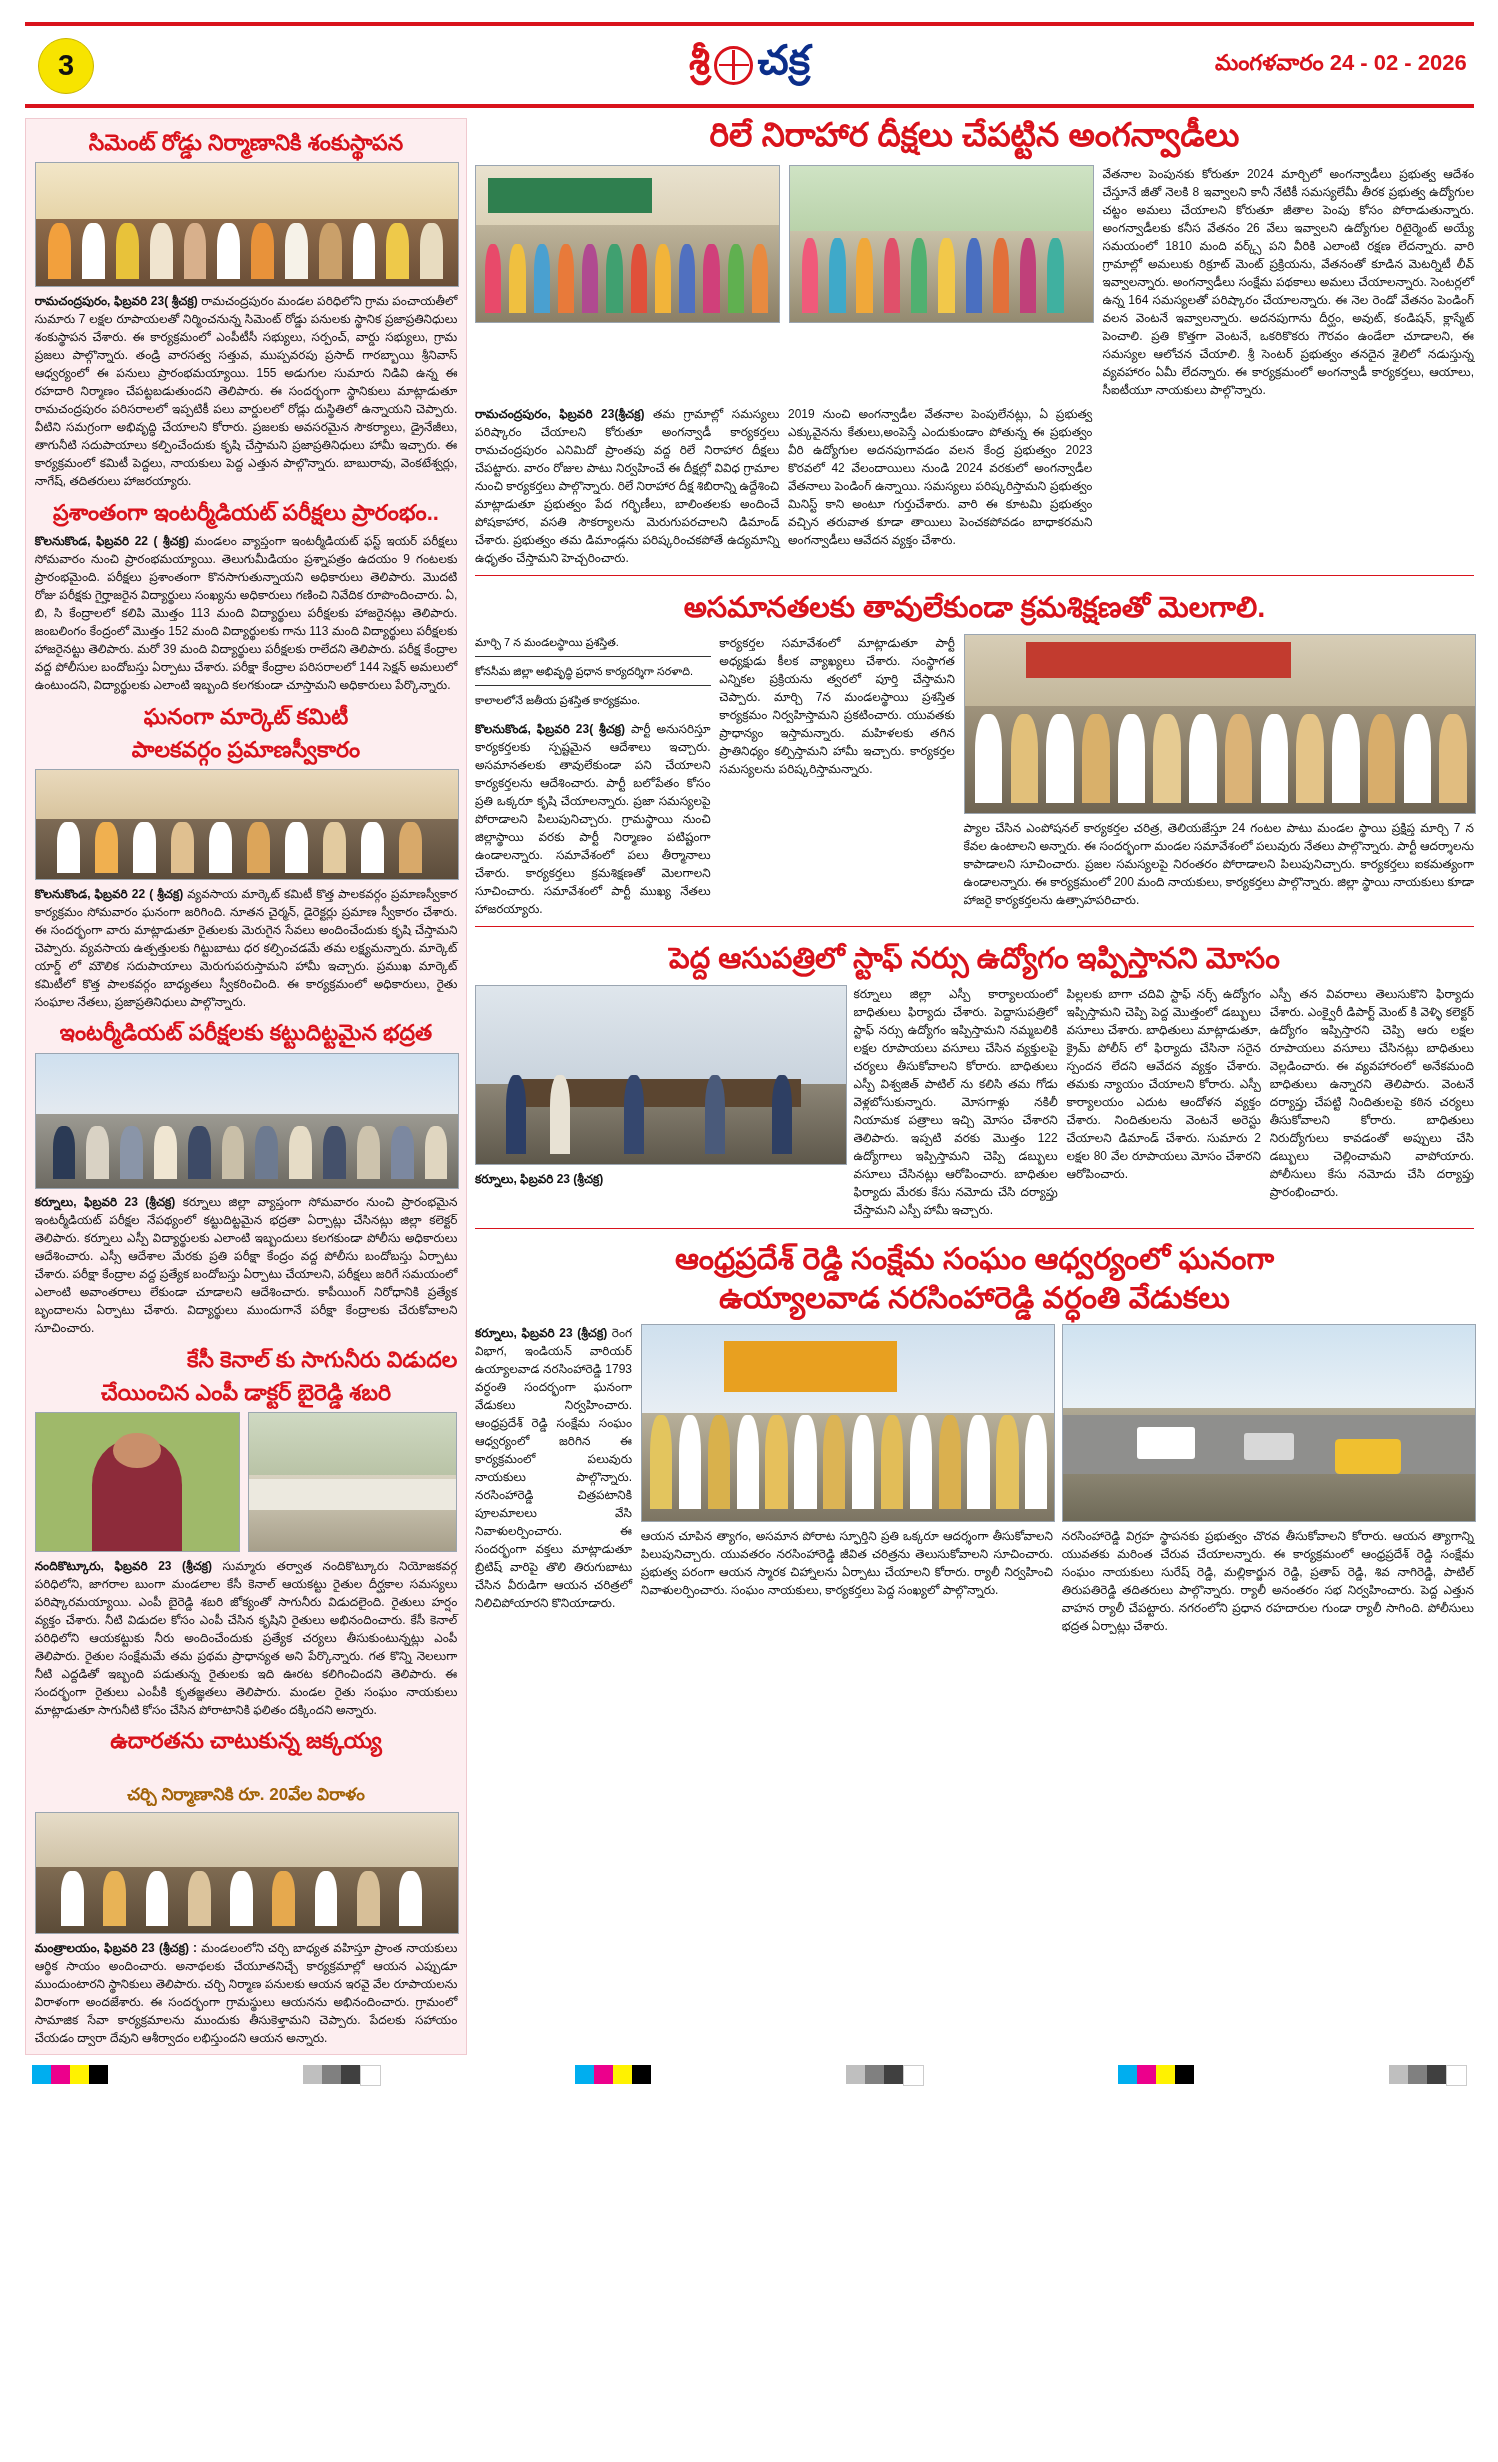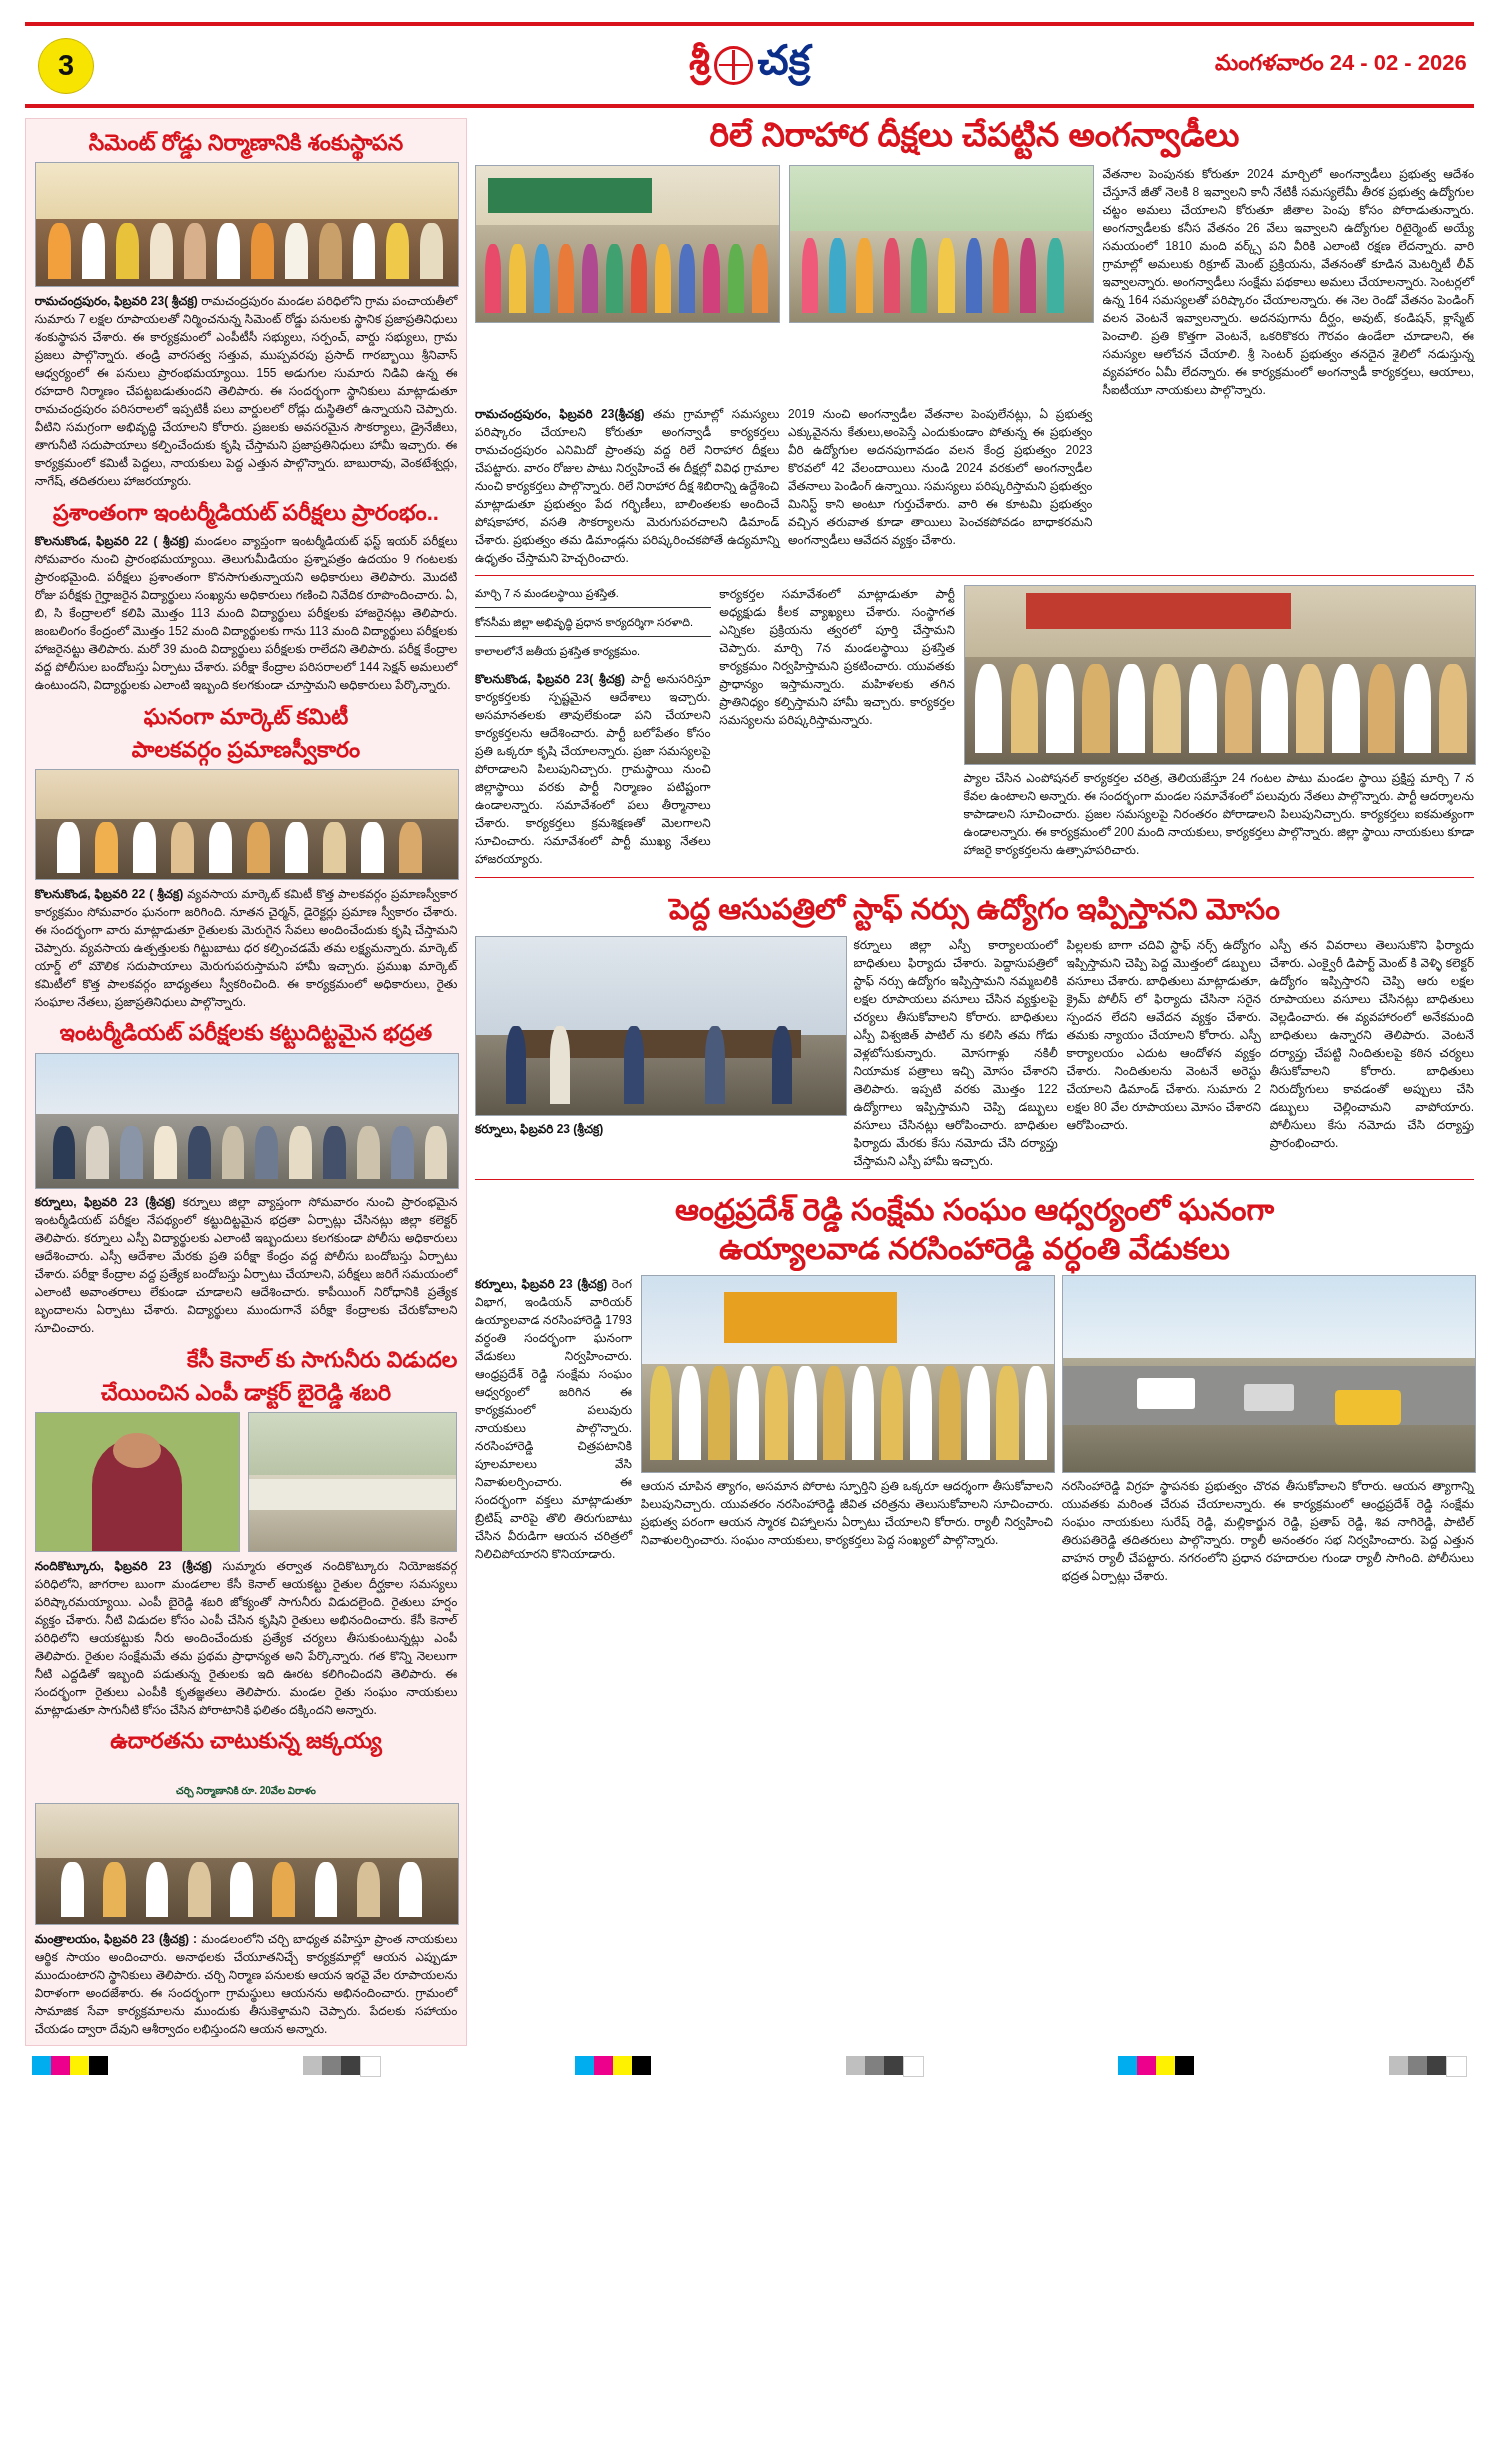--- a/index.html
+++ b/index.html
@@ -133,21 +133,21 @@
         </div>
         <div class="imgbox" style="flex:1;height:138px;">
           <div class="sky" style="background:linear-gradient(#cfd9c2,#b9c3a6);"></div>
           <div class="ground" style="background:linear-gradient(#d8d2c0,#a79f8a);"></div>
           <div style="position:absolute;left:0;right:0;top:48%;height:22%;background:#ece9df;"></div>
         </div>
       </div>
       <div class="body" style="margin-top:4.4px;"><span class="bold">నందికొట్కూరు, ఫిబ్రవరి 23 (శ్రీచక్ర)</span> <span>సుమ్మారు తర్వాత నందికొట్కూరు నియోజకవర్గ పరిధిలోని, జాగరాల బుంగా మండలాల కేసీ కెనాల్ ఆయకట్టు రైతుల దీర్ఘకాల సమస్యలు పరిష్కారమయ్యాయి. ఎంపీ బైరెడ్డి శబరి జోక్యంతో సాగునీరు విడుదలైంది. రైతులు హర్షం వ్యక్తం చేశారు. నీటి విడుదల కోసం ఎంపీ చేసిన కృషిని రైతులు అభినందించారు. కేసీ కెనాల్ పరిధిలోని ఆయకట్టుకు నీరు అందించేందుకు ప్రత్యేక చర్యలు తీసుకుంటున్నట్లు ఎంపీ తెలిపారు. రైతుల సంక్షేమమే తమ ప్రథమ ప్రాధాన్యత అని పేర్కొన్నారు. గత కొన్ని నెలలుగా నీటి ఎద్దడితో ఇబ్బంది పడుతున్న రైతులకు ఇది ఊరట కలిగించిందని తెలిపారు. ఈ సందర్భంగా రైతులు ఎంపీకి కృతజ్ఞతలు తెలిపారు. మండల రైతు సంఘం నాయకులు మాట్లాడుతూ సాగునీటి కోసం చేసిన పోరాటానికి ఫలితం దక్కిందని అన్నారు.</span></div>
 
       <div class="hl l1" style="margin-top:8.7px;">ఉదారతను చాటుకున్న జక్కయ్య</div>
-      <div class="center bold" style="font-size:10px;color:#14532d;margin-bottom:4.4px;">చర్చి నిర్మాణానికి రూ. 20వేల విరాళం</div>
+      <div class="center bold" style="font-size:17px;color:#a16207;margin-bottom:4.4px;">చర్చి నిర్మాణానికి రూ. 20వేల విరాళం</div>
       <div class="imgbox" style="width:100%;height:120px;">
         <div class="sky" style="background:linear-gradient(#e6dcc8,#cfc2a6);"></div>
         <div class="ground" style="background:linear-gradient(#7f6b52,#5b4b38);"></div>
         <div class="ppl">
           <i style="left:6%;background:#ffffff;"></i>
             <i style="left:16%;background:#e8b356;"></i>
           <i style="left:26%;background:#ffffff;"></i>
             <i style="left:36%;background:#dcc49c;"></i>
           <i style="left:46%;background:#ffffff;"></i>
             <i style="left:56%;background:#e6a94e;"></i>
@@ -204,20 +204,21 @@
       </div>
 
       <div class="cols3" style="margin-top:5.8px;">
         <div class="body" style="width:31%;"><span class="bold">రామచంద్రపురం, ఫిబ్రవరి 23(శ్రీచక్ర)</span> <span>తమ గ్రామాల్లో సమస్యలు పరిష్కారం చేయాలని కోరుతూ అంగన్వాడీ కార్యకర్తలు రామచంద్రపురం ఎనిమిదో ప్రాంతపు వద్ద రిలే నిరాహార దీక్షలు చేపట్టారు. వారం రోజుల పాటు నిర్వహించే ఈ దీక్షల్లో వివిధ గ్రామాల నుంచి కార్యకర్తలు పాల్గొన్నారు. రిలే నిరాహార దీక్ష శిబిరాన్ని ఉద్దేశించి మాట్లాడుతూ ప్రభుత్వం పేద గర్భిణీలు, బాలింతలకు అందించే పోషకాహార, వసతి సౌకర్యాలను మెరుగుపరచాలని డిమాండ్ చేశారు. ప్రభుత్వం తమ డిమాండ్లను పరిష్కరించకపోతే ఉద్యమాన్ని ఉధృతం చేస్తామని హెచ్చరించారు.</span></div>
         <div class="body" style="width:31%;">2019 నుంచి అంగన్వాడీల వేతనాల పెంపులేనట్లు, ఏ ప్రభుత్వ ఎక్కువైనను కేతులు,అంపెస్తే ఎందుకుండాం పోతున్న ఈ ప్రభుత్వం వీరి ఉద్యోగుల అదనపుగావడం వలన కేంద్ర ప్రభుత్వం 2023 కొరవలో 42 వేలందాయిలు నుండి 2024 వరకులో అంగన్వాడీల వేతనాలు పెండింగ్ ఉన్నాయి. సమస్యలు పరిష్కరిస్తామని ప్రభుత్వం మినిస్ట్ కాని అంటూ గుర్తుచేశారు. వారి ఈ కూటమి ప్రభుత్వం వచ్చిన తరువాత కూడా తాయిలు పెంచకపోవడం బాధాకరమని అంగన్వాడీలు ఆవేదన వ్యక్తం చేశారు.</div>
         <div style="width:38%;"></div>
       </div>
 
       <div class="divider"></div>
 
+      <div class="sectionbar">అసమానతలకు తావులేకుండా క్రమశిక్షణతో మెలగాలి.</div>
       <div class="cols3">
         <div style="width:24%;">
           <div class="notice">మార్చి 7 న మండలస్థాయి ప్రశస్తిత.</div>
           <div class="notice">కోనసీమ జిల్లా అభివృద్ధి ప్రధాన కార్యదర్శిగా సరళాది.</div>
           <div class="notice" style="border-bottom:none;">కాలాలలోనే జతీయ ప్రశస్తిత కార్యక్రమం.</div>
           <div class="body" style="margin-top:4.4px;"><span class="bold">కొలనుకొండ, ఫిబ్రవరి 23( శ్రీచక్ర)</span> <span>పార్టీ అనుసరిస్తూ కార్యకర్తలకు స్పష్టమైన ఆదేశాలు ఇచ్చారు. అసమానతలకు తావులేకుండా పని చేయాలని కార్యకర్తలను ఆదేశించారు. పార్టీ బలోపేతం కోసం ప్రతి ఒక్కరూ కృషి చేయాలన్నారు. ప్రజా సమస్యలపై పోరాడాలని పిలుపునిచ్చారు. గ్రామస్థాయి నుంచి జిల్లాస్థాయి వరకు పార్టీ నిర్మాణం పటిష్టంగా ఉండాలన్నారు. సమావేశంలో పలు తీర్మానాలు చేశారు. కార్యకర్తలు క్రమశిక్షణతో మెలగాలని సూచించారు. సమావేశంలో పార్టీ ముఖ్య నేతలు హాజరయ్యారు.</span></div>
         </div>
         <div class="body" style="width:24%;">కార్యకర్తల సమావేశంలో మాట్లాడుతూ పార్టీ అధ్యక్షుడు కీలక వ్యాఖ్యలు చేశారు. సంస్థాగత ఎన్నికల ప్రక్రియను త్వరలో పూర్తి చేస్తామని చెప్పారు. మార్చి 7న మండలస్థాయి ప్రశస్తిత కార్యక్రమం నిర్వహిస్తామని ప్రకటించారు. యువతకు ప్రాధాన్యం ఇస్తామన్నారు. మహిళలకు తగిన ప్రాతినిధ్యం కల్పిస్తామని హామీ ఇచ్చారు. కార్యకర్తల సమస్యలను పరిష్కరిస్తామన్నారు.</div>
         <div style="width:52%;">
           <div class="imgbox" style="width:100%;height:178px;">

